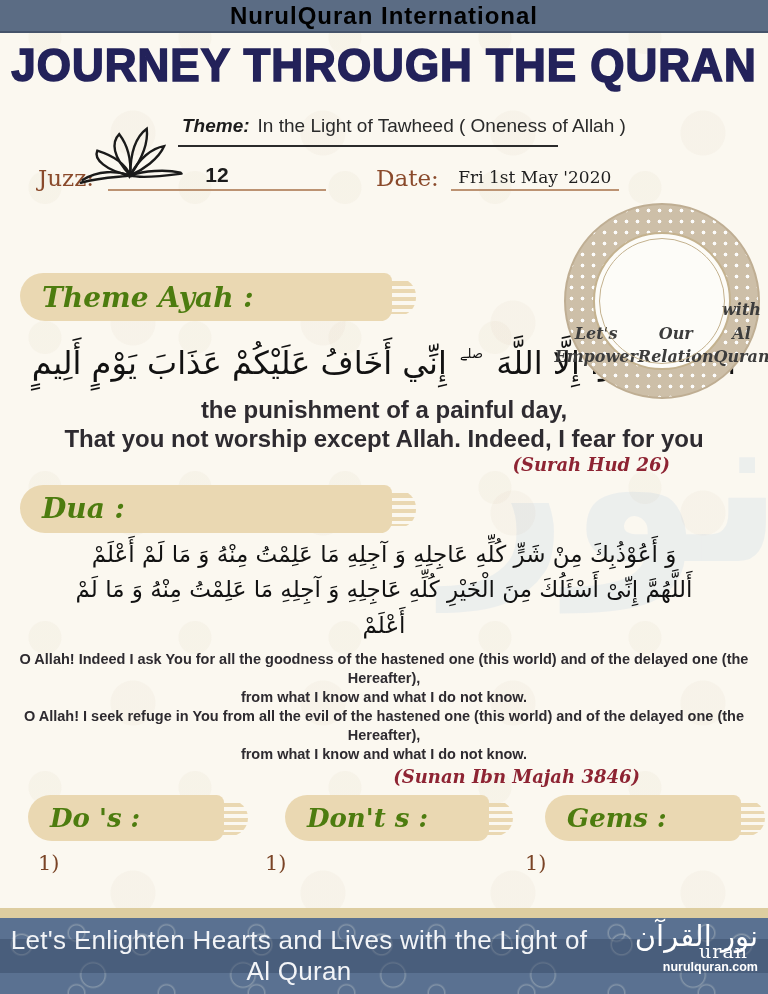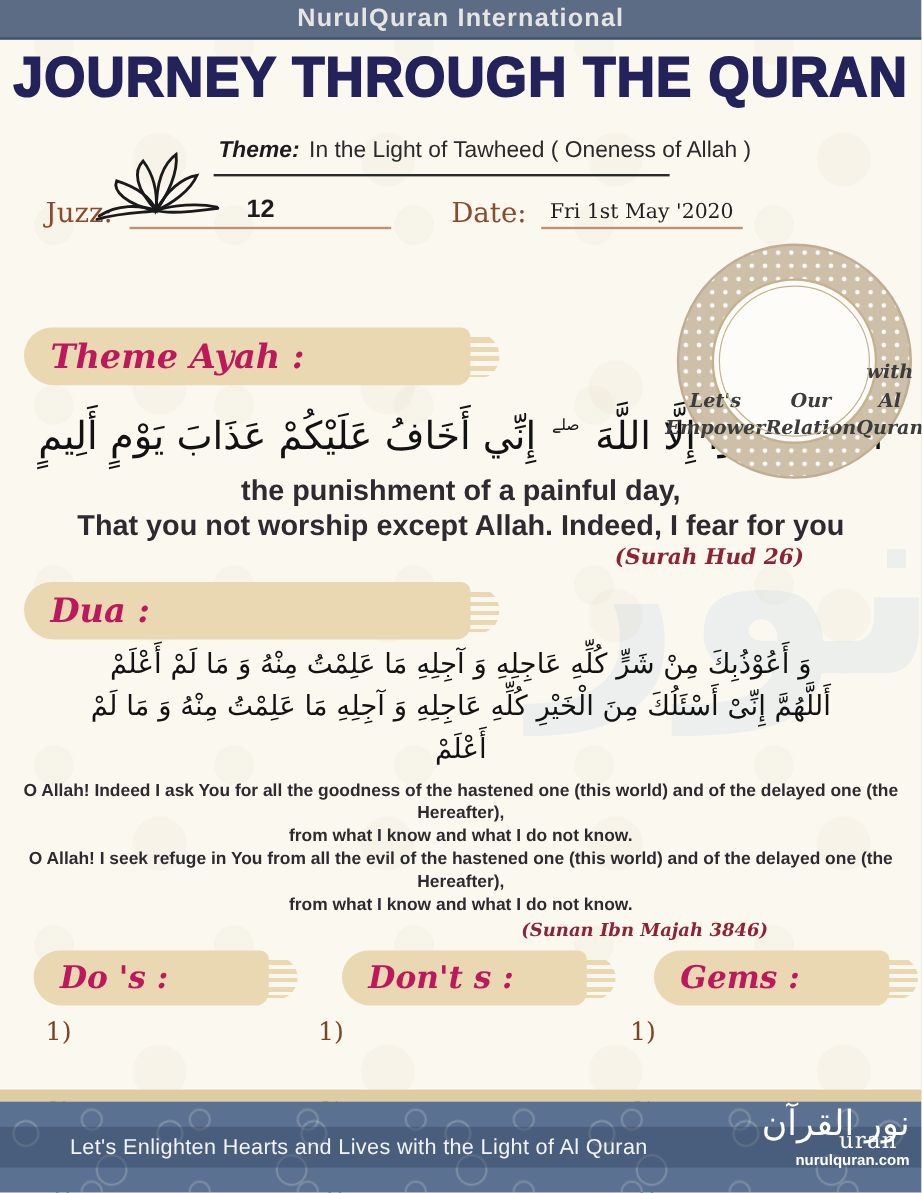--- a/index.html
+++ b/index.html
@@ -19,21 +19,21 @@
     font-size:215px; line-height:0.9; color:#76a3d6; opacity:0.10;
     pointer-events:none; white-space:nowrap;
   }
   .content { position:relative; z-index:1; }
 
   
   .topbar {
     height:33px; background:#5b6c84; border-bottom:2px solid #45536a;
     display:flex; align-items:center; justify-content:center;
   }
-  .topbar span { color:#e5e5e5; font-size:21px; font-weight:bold; letter-spacing:1px; }
+  .topbar span { color:#000000; font-size:24px; font-weight:bold; letter-spacing:1px; }
 
   
   .title {
     margin-top:6px; text-align:center; color:#23225a;
     font-size:44px; font-weight:bold; letter-spacing:1px; line-height:52px;
     -webkit-text-stroke:1.6px #23225a; transform:scaleY(1.06);
   }
 
   
   .header-area { position:relative; height:158px; }
@@ -77,21 +77,21 @@
   .brush::after {
     content:""; position:absolute; right:-24px; top:5px; bottom:5px; width:32px;
     border-radius:0 18px 18px 0;
     background:linear-gradient(to bottom,
       transparent 0 8%, #ead8b2 8% 20%, transparent 20% 30%, #ead8b2 30% 40%,
       transparent 40% 50%, #ead8b2 50% 60%, transparent 60% 70%, #ead8b2 70% 82%,
       transparent 82% 90%, #ead8b2 90% 96%, transparent 96%);
   }
   .brush-text {
     font-family:"DejaVu Serif", serif; font-style:italic; font-weight:bold;
-    color:#be185d; font-size:28px; padding-left:22px; white-space:nowrap;
+    color:#4d7c0f; font-size:28px; padding-left:22px; white-space:nowrap;
   }
   .brush.main { width:372px; margin-left:20px; }
 
   
   .arabic {
     direction:rtl; text-align:center; color:#121212;
     font-family:"DejaVu Sans", sans-serif;
   }
   .ayah-arabic { margin-top:14px; font-size:32px; line-height:1.75; padding:0 30px; }
   .waqf { font-size:13px; vertical-align:16px; margin:0 3px; }
@@ -100,21 +100,21 @@
   }
   .ayah-translation { font-size:24px; line-height:1.22; }
   .reference {
     font-family:"DejaVu Serif", serif; font-style:italic; font-weight:bold;
     color:#8e2433; text-align:right;
   }
   .ayah-ref { font-size:18px; padding-right:98px; margin-top:0px; }
   .dua-brush { margin-top:10px; }
   .dua-arabic { margin-top:4px; font-size:23px; line-height:1.55; padding:0 60px; }
   .dua-translation { font-size:14.5px; line-height:1.3; margin-top:7px; }
-  .dua-ref { font-size:15px; padding-right:128px; margin-top:2px; }
+  .dua-ref { font-size:18px; padding-right:128px; margin-top:2px; }
 
   
   .cols { display:flex; margin-top:8px; }
   .col { width:33.33%; }
   .col .brush { height:46px; }
   .col .brush-text { font-size:26px; }
   .col1 .brush { width:196px; margin-left:28px; }
   .col2 .brush { width:204px; margin-left:29px; }
   .col3 .brush { width:196px; margin-left:33px; }
   .item { height:22px; display:flex; align-items:flex-start; }
@@ -140,21 +140,21 @@
       radial-gradient(circle at 62% 75%, transparent 11px, rgba(223,226,216,0.3) 12px, transparent 14px),
       radial-gradient(circle at 85% 25%, transparent 7px, rgba(223,226,216,0.3) 8px, transparent 10px);
     background-size:120px 76px, 150px 76px, 90px 60px;
   }
   .footer-band {
     position:absolute; left:0; right:0; top:21px; height:34px;
     background:rgba(53,71,100,0.45); display:flex; align-items:center;
   }
   .footer-tagline {
     width:100%; padding-right:170px; text-align:center;
-    color:#f2f4f7; font-size:18px; letter-spacing:0.3px;
+    color:#f2f4f7; font-size:26px; letter-spacing:0.3px;
   }
   .logo {
     position:absolute; right:10px; top:4px; text-align:right; color:#ffffff; line-height:1;
   }
   .logo-arabic { font-family:"DejaVu Sans", sans-serif; font-weight:normal; font-size:29px; }
   .logo-latin {
     font-family:"DejaVu Serif", serif; font-size:19px; letter-spacing:1px;
     margin:-9px 10px 0 0;
   }
   .logo-site { font-size:12.5px; font-weight:bold; margin-top:0; }

